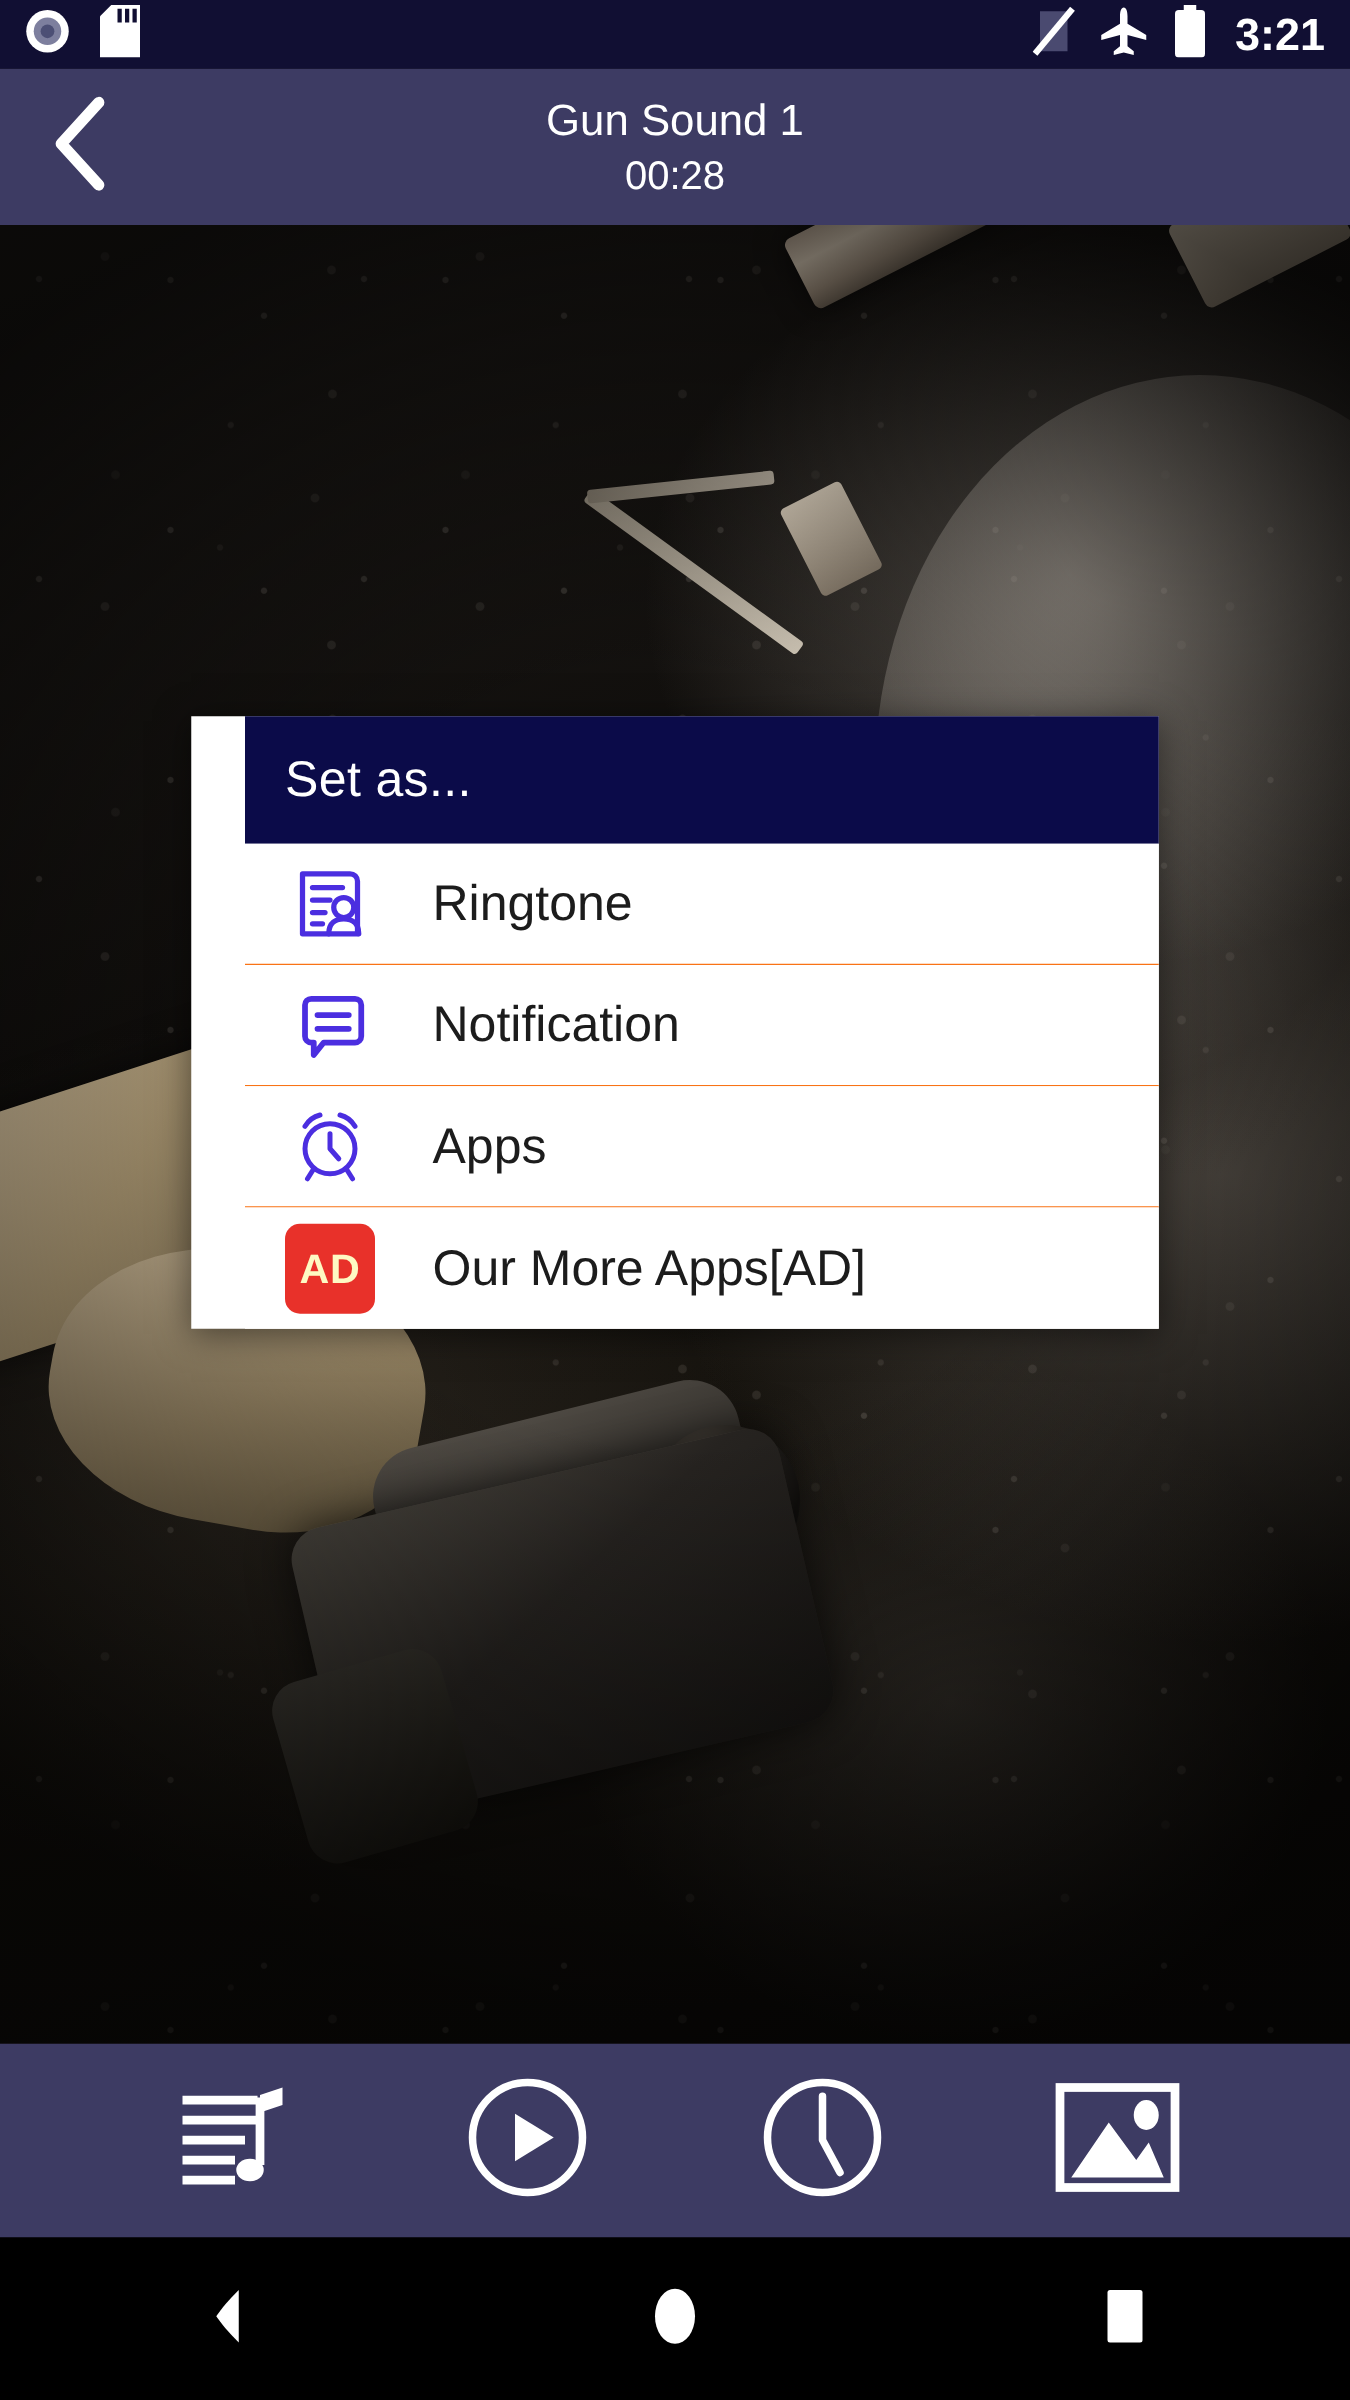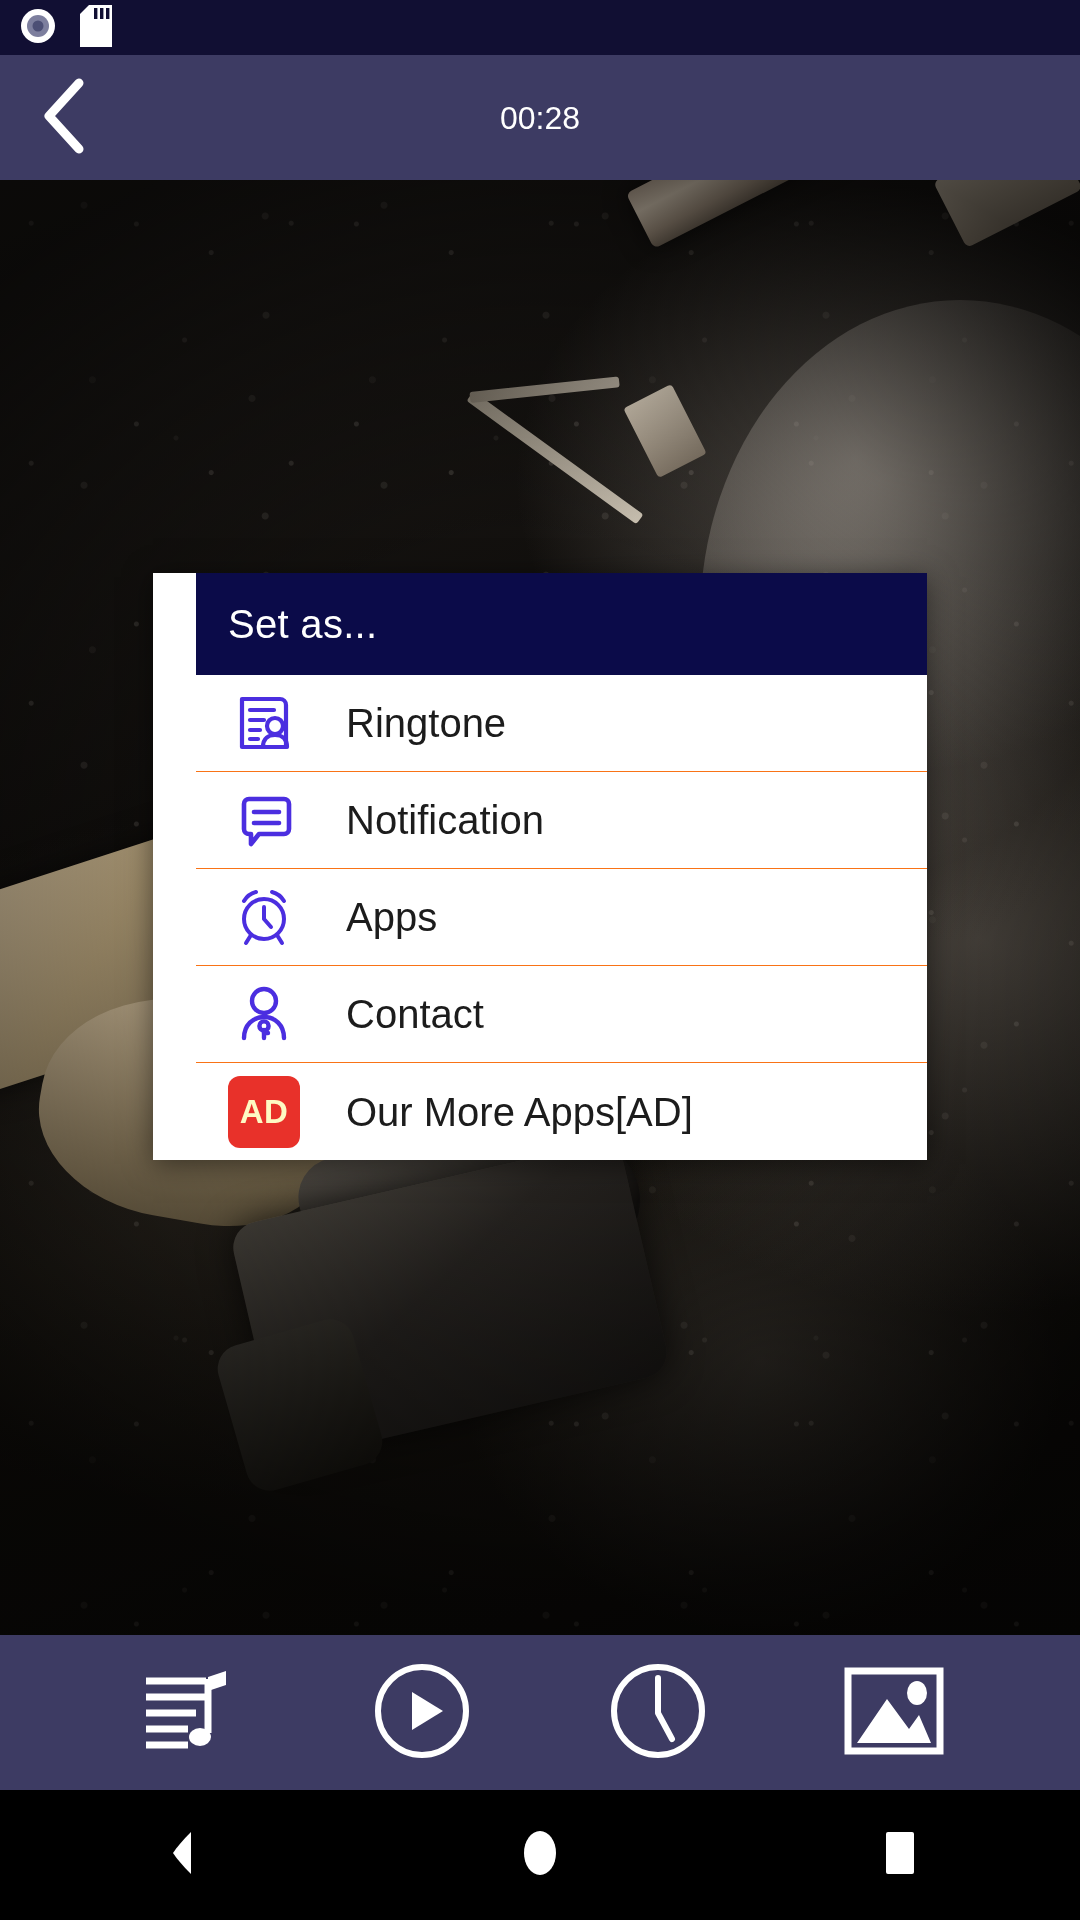--- a/index.html
+++ b/index.html
@@ -221,31 +221,52 @@
       </span>
       <span>
         <svg width="32" height="42" viewBox="0 0 32 42">
           <path d="M9 0 H32 V42 H0 V9 Z" fill="#ffffff"></path>
           <rect x="14" y="3" width="3.4" height="11" fill="#110f33"></rect>
           <rect x="20" y="3" width="3.4" height="11" fill="#110f33"></rect>
           <rect x="26" y="3" width="3.4" height="11" fill="#110f33"></rect>
         </svg>
       </span>
     </div>
+    <div class="sb-right">
+      <span>
+        <svg width="34" height="40" viewBox="0 0 34 40">
+          <path d="M6 4 H28 V36 H6 Z" fill="#4a4a70"></path>
+          <path d="M2 38 L32 2" stroke="#ffffff" stroke-width="5"></path>
+        </svg>
+      </span>
+      <span>
+        <svg width="42" height="42" viewBox="0 0 42 42">
+          <path d="M21 2 C23 2 24 5 24 9 L24 15 L39 24 L39 28 L24 24 L24 33 L29 37 L29 40 L21 38 L13 40 L13 37 L18 33 L18 24 L3 28 L3 24 L18 15 L18 9 C18 5 19 2 21 2 Z" fill="#ffffff"></path>
+        </svg>
+      </span>
+      <span>
+        <svg width="28" height="42" viewBox="0 0 28 42">
+          <rect x="9" y="0" width="10" height="5" fill="#ffffff"></rect>
+          <rect x="2" y="4" width="24" height="38" rx="3" fill="#ffffff"></rect>
+        </svg>
+      </span>
+      <span class="sb-time">3:21</span>
+    </div>
   </div>
 
   <div id="app-bar">
     <div id="back-button">
       <span>
         <svg width="56" height="78" viewBox="0 0 56 78">
           <path d="M42 6 L12 39 L42 72" stroke="#ffffff" stroke-width="9" fill="none" stroke-linecap="round" stroke-linejoin="round"></path>
         </svg>
       </span>
     </div>
     <div id="app-bar-titles">
+      <div id="app-title">Gun Sound 1</div>
       <div id="app-subtitle">00:28</div>
     </div>
   </div>
 
   <div id="photo">
     <div class="ph wall"></div>
     <div class="ph dome"></div>
     <div class="ph drops"></div>
     <div class="ph bipod"></div>
     <div class="ph bipod2"></div>
@@ -300,32 +321,20 @@
           <path d="M12 16 C15 11 20 8 24 7"></path>
           <path d="M52 16 C49 11 44 8 40 7"></path>
           <path d="M19 50 L14 58"></path>
           <path d="M45 50 L50 58"></path>
           <path d="M32 22 V34 L39 42"></path>
         </svg>
       </span>
       <span class="mi-label">Apps</span>
     </div>
 
-    <div class="menu-item">
-      <span class="mi-icon">
-        <svg width="64" height="64" viewBox="0 0 64 64" fill="none" stroke="#4B2EE0" stroke-width="4.4" stroke-linecap="round" stroke-linejoin="round">
-          <circle cx="32" cy="19" r="12"></circle>
-          <path d="M12 56 C12 43 21 35 32 35 C43 35 52 43 52 56"></path>
-          <circle cx="32" cy="44" r="4.6"></circle>
-          <path d="M32 48 V56"></path>
-          <path d="M32 51 H36"></path>
-        </svg>
-      </span>
-      <span class="mi-label">Contact</span>
-    </div>
 
     <div class="menu-item">
       <span class="mi-icon">
         <span class="ad-badge">AD</span>
       </span>
       <span class="mi-label">Our More Apps[AD]</span>
     </div>
   </div>
 
   <div id="bottom-bar">

